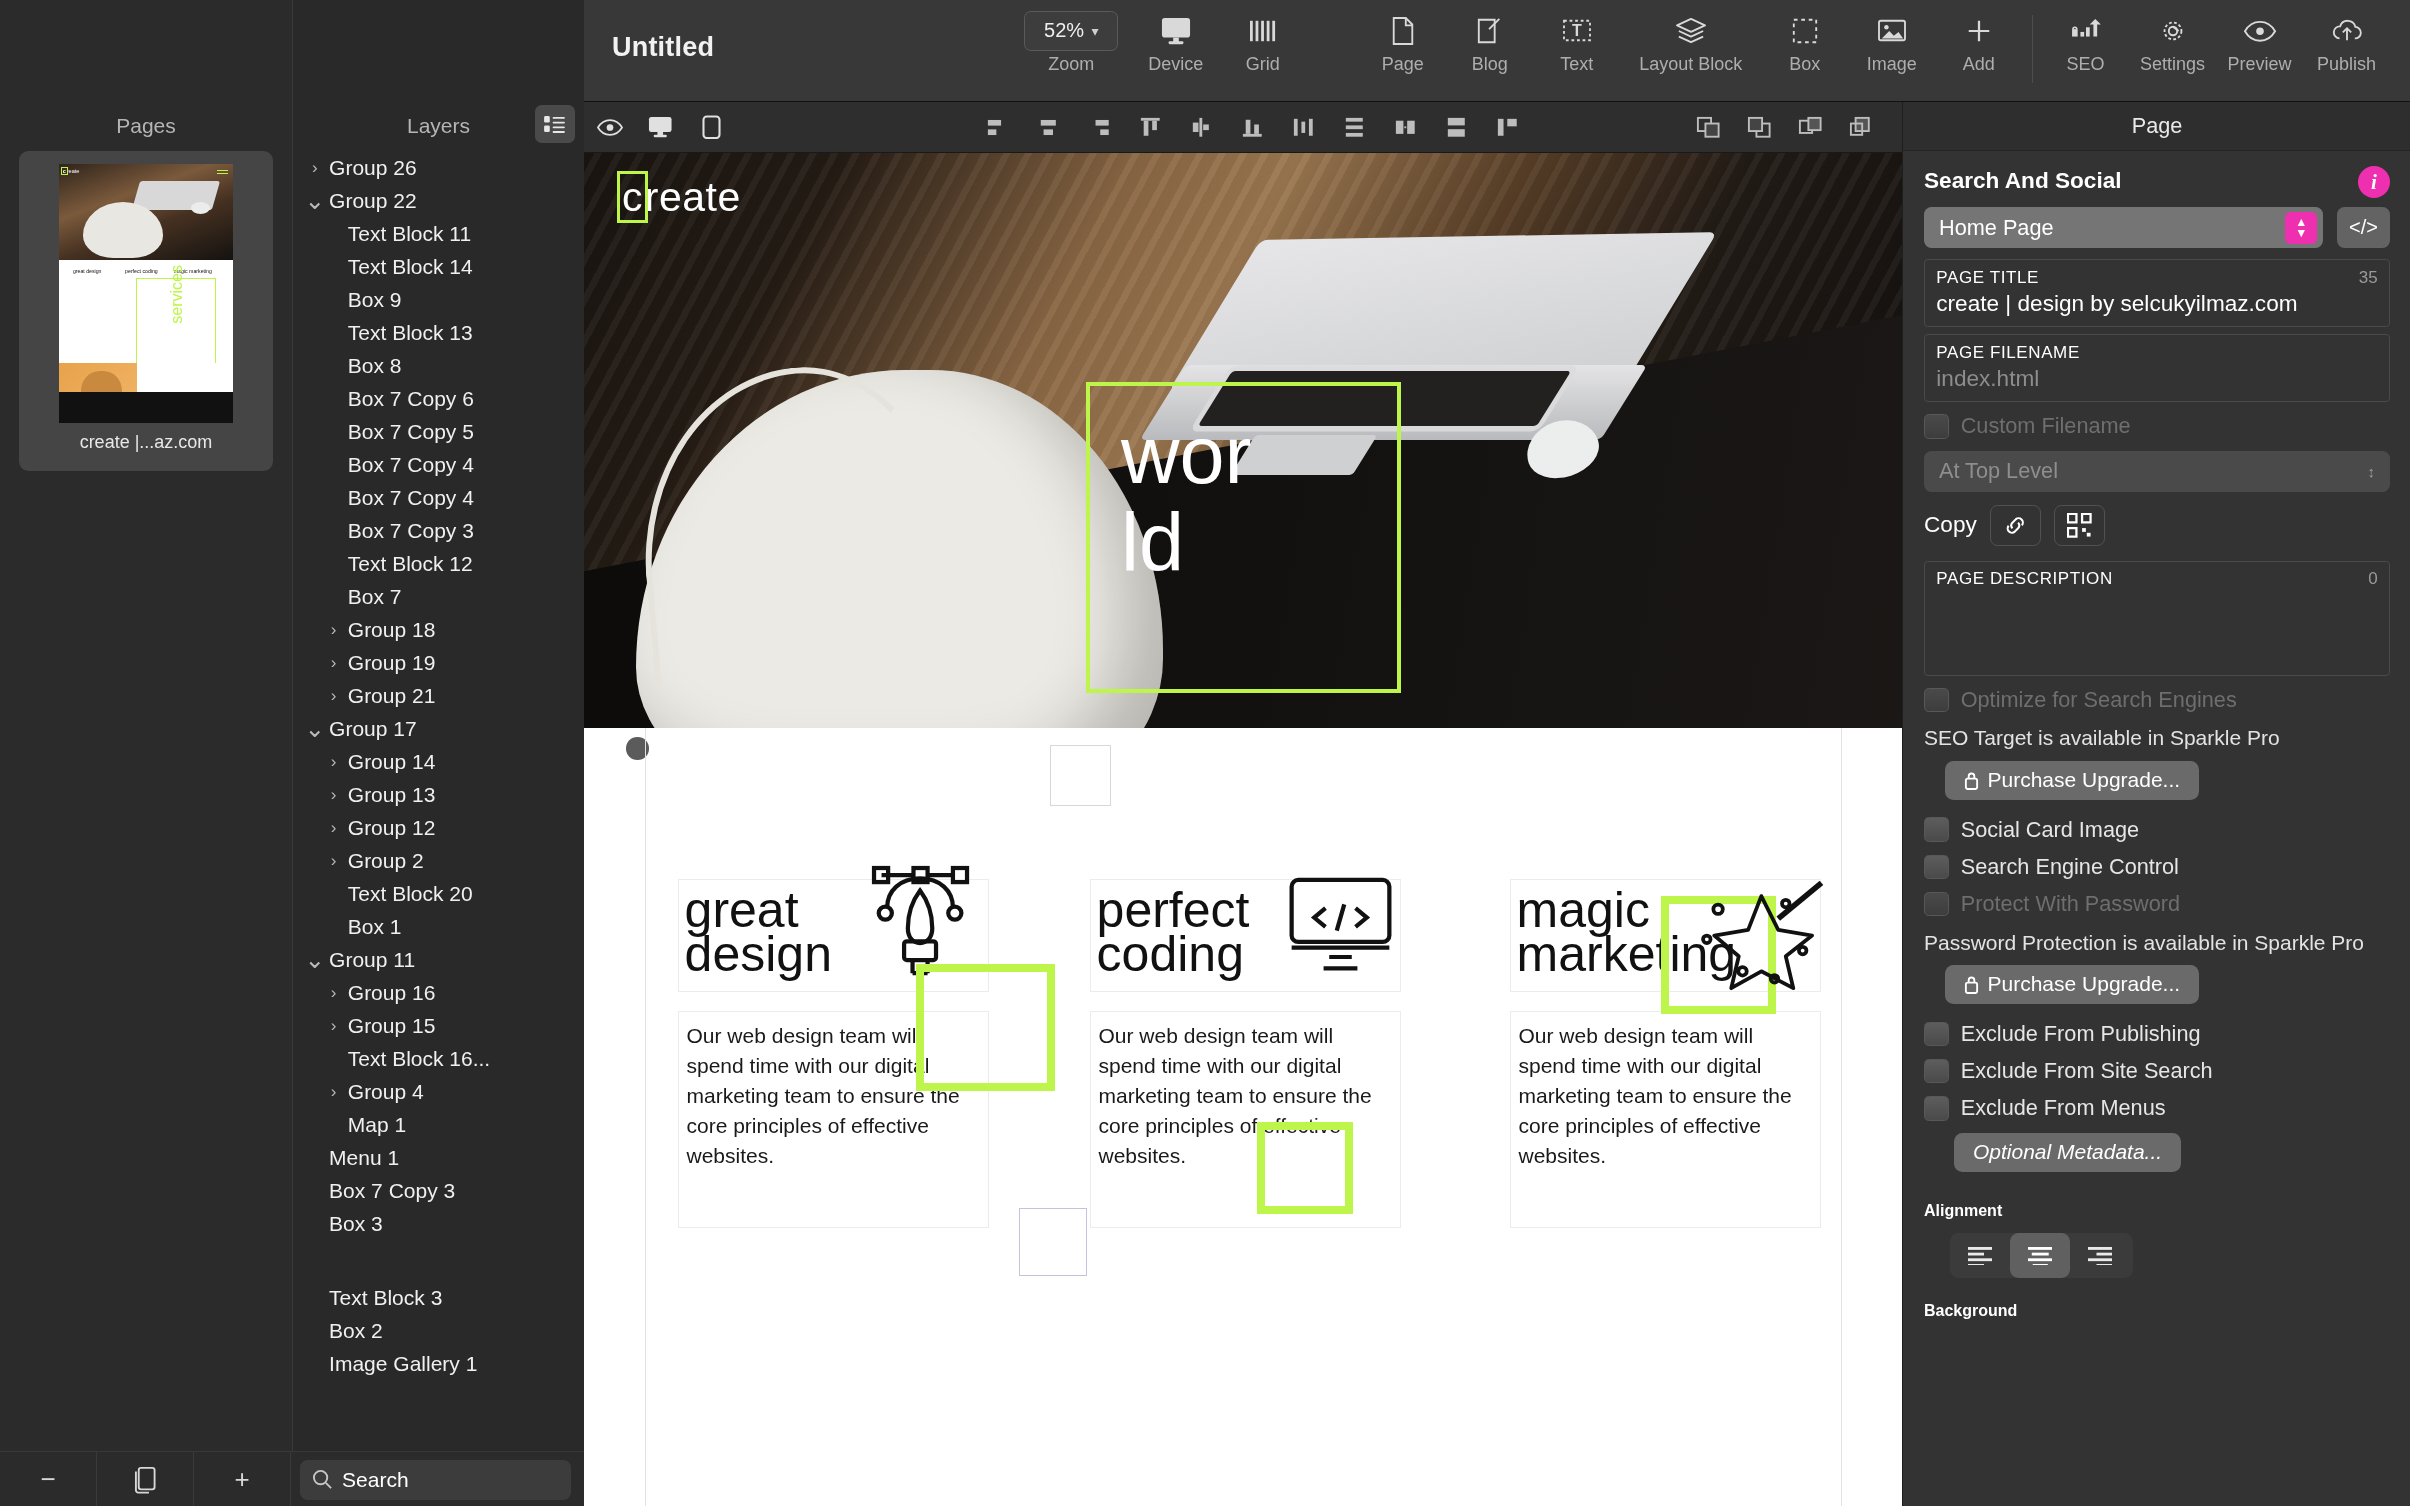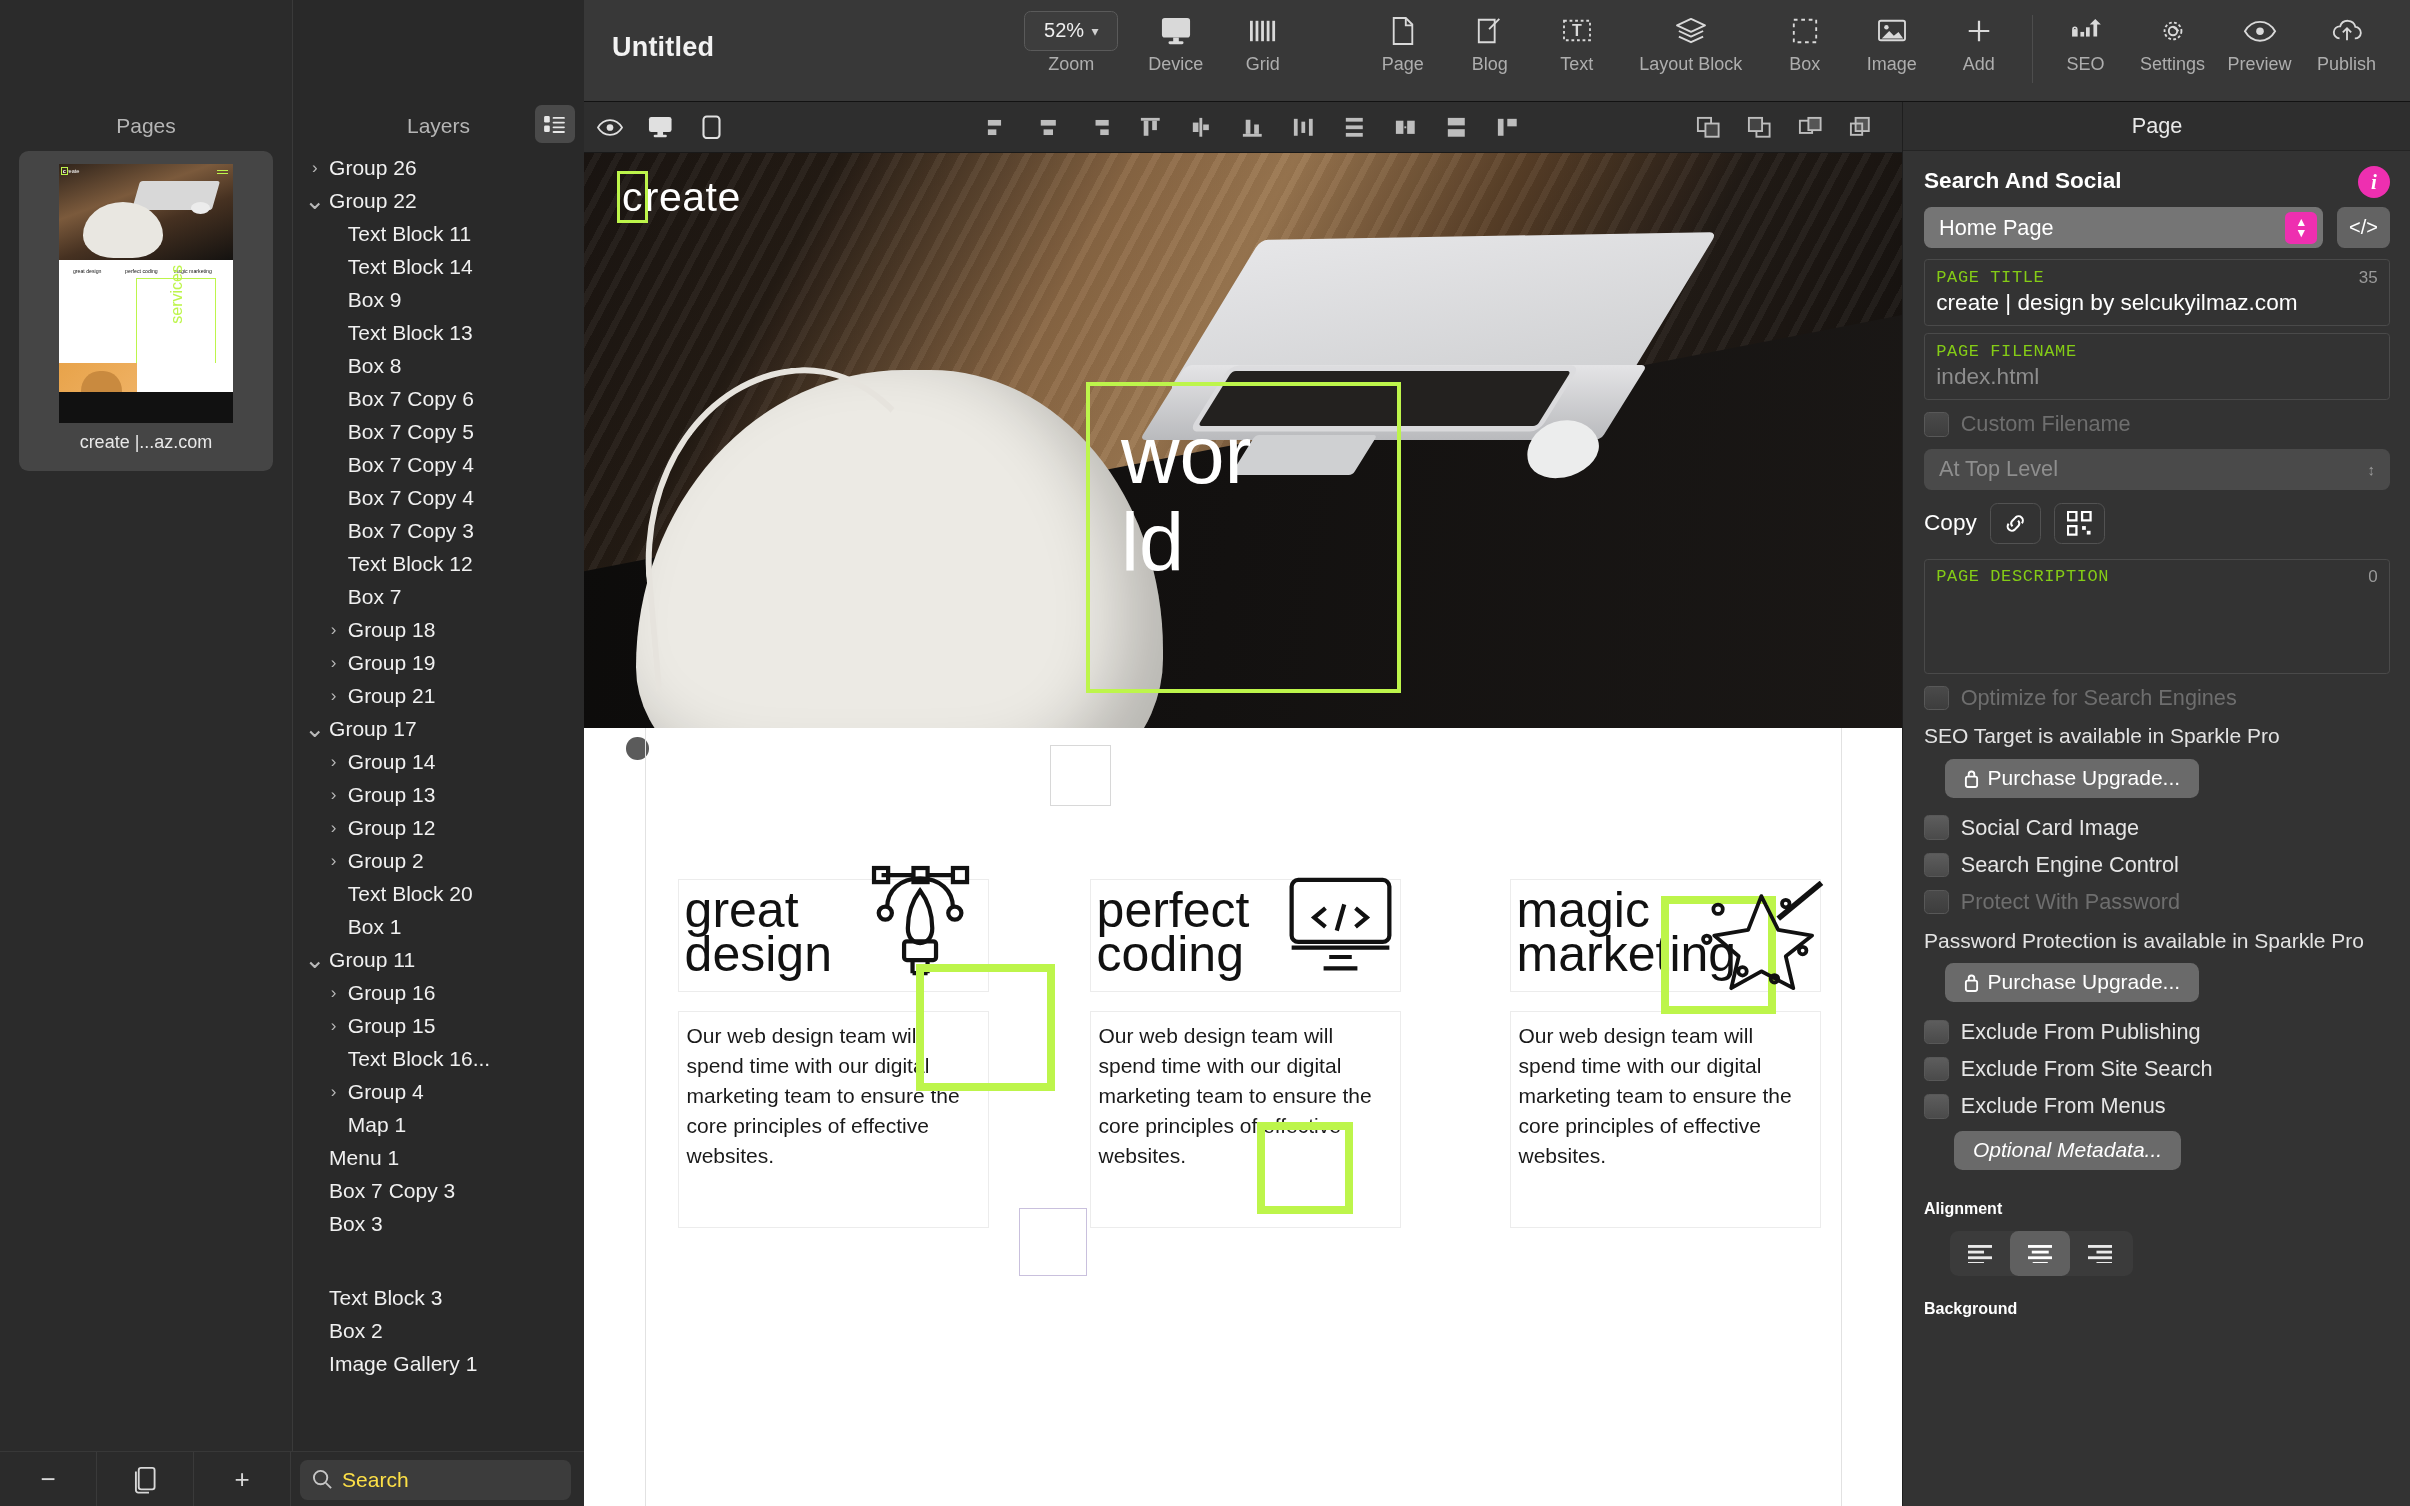--- a/index.html
+++ b/index.html
@@ -92,21 +92,21 @@
   .left-bottom {
     position: absolute; left: 0; bottom: 0; width: 584px; height: 56px;
     display: flex; align-items: center; background: #2b2b2b; border-top:0.9px solid #383838;
   }
   .lb-btn { width: 97px; height: 56px; display: flex; align-items: center; justify-content: center;
     color: #d8d8d8; font-size: 26px; border-right: 0.9px solid #3a3a3a; }
   .searchbox {
     margin-left: 9.4px; flex: 1; height: 40px; margin-right: 13px; background: #3c3c3c;
     border-radius: 7.5px; display: flex; align-items: center; padding: 0 11.3px; gap: 9.4px;
   }
-  .searchbox .ph { color: #fde047; font-size: 21px; }
+  .searchbox .ph { color: #ffffff; font-size: 21px; }
 
   
   .canvaswrap { position: absolute; left: 584px; top: 102px; width: 1318px; height: 1405px; background: #1b1b1b; }
   .canvas-toolbar {
     position: absolute; left: 0; top: 0; width: 100%; height: 51px;
     background: #2e2e2e; display: flex; align-items: center; border-bottom:0.9px solid #191919;
   }
   .ct-grp { display: flex; align-items: center; }
   .ct-btn { width: 51px; height: 51px; display: flex; align-items: center; justify-content: center; color: #d6d6d6; }
   .ct-spacer { flex: 1; }
@@ -192,21 +192,21 @@
   .select-ctl .stepper {
     position: absolute; right: 5.6px; top: 4.7px; width: 32px; height: 32px; border-radius: 5.6px;
     background: #ee2fb0; display: flex; flex-direction: column; align-items: center; justify-content: center;
     color: #fff; font-size: 12.2px; line-height: 10.4px;
   }
   .code-btn { width: 53px; height: 41px; border-radius: 7.5px; background: #636363; color: #fff;
       display: flex; align-items: center; justify-content: center; font-size: 20px; }
   .field {
     border: 0.9px solid #4a4a4a; border-radius: 3.8px; padding: 7.5px 11.3px 9.4px 11.3px; margin-bottom: 7.5px; position: relative;
   }
-  .field .flabel { color: #84cc16; font-size: 17px; letter-spacing: 0.6px; font-family: Liberation Mono, monospace; }
+  .field .flabel { color: #ffffff; font-size: 17px; letter-spacing: 0.6px; }
   .field .fcount { position: absolute; right: 11.3px; top: 7.5px; color: #9a9a9a; font-size: 17px; }
   .field .fval { color: #fff; font-size: 22.6px; margin-top: 2.8px; white-space: nowrap; overflow: hidden; }
   .field .fval.dim { color: #8d8d8d; }
   .field.desc { height: 115px; }
   .chk-row { display: flex; align-items: center; gap: 12.2px; margin: 11.3px 0; }
   .chk { width: 24.5px; height: 24.5px; border-radius: 4.7px; background: linear-gradient(180deg,#5d5d5d,#4a4a4a); border:0.9px solid #585858;}
   .chk-row span { color: #e6e6e6; font-size: 21.7px; }
   .chk-row.dimmed span { color: #6e6e6e; }
   .chk-row.dimmed .chk { background: linear-gradient(180deg,#4a4a4a,#3d3d3d); }
   .note { color: #e3e3e3; font-size: 21px; line-height: 27px; margin: 5.6px 0 9.4px 0; }

